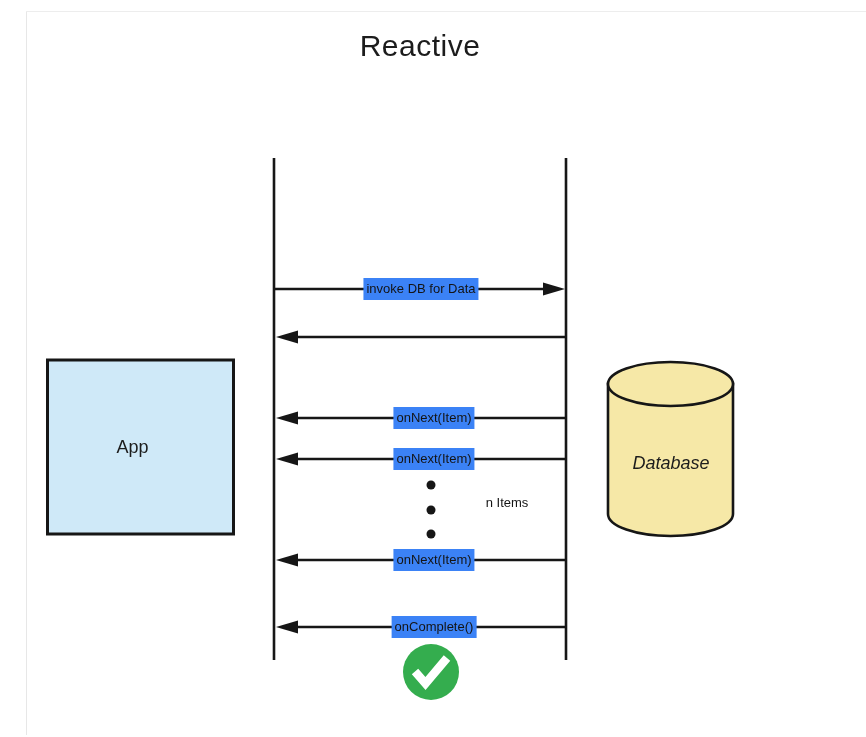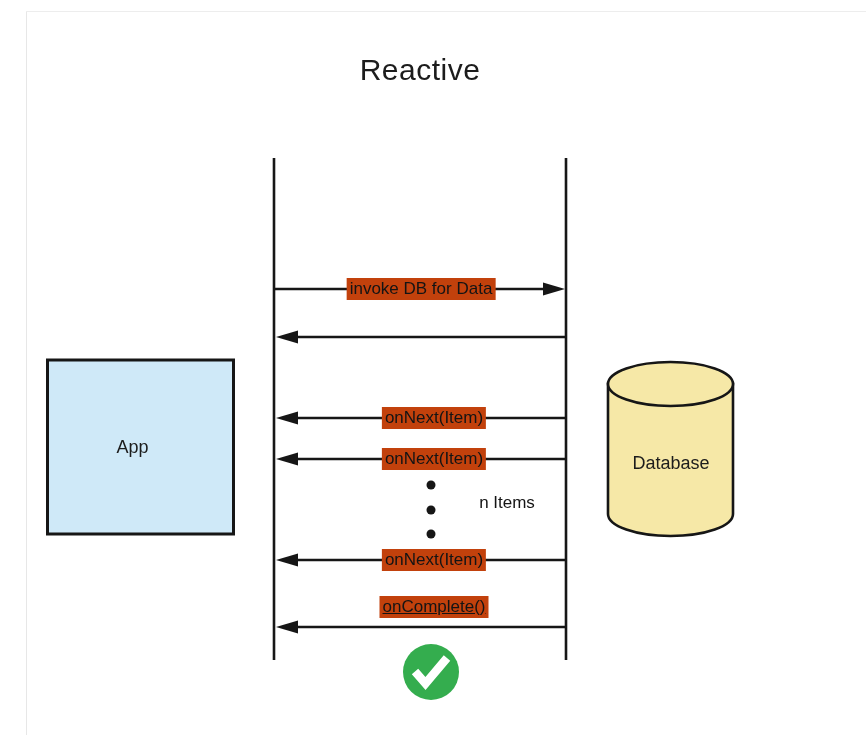--- a/index.html
+++ b/index.html
@@ -3,31 +3,31 @@
 <meta charset="utf-8">
 <style>
   html,body{margin:0;padding:0;background:#ffffff;}
   .stage{
     position:relative;width:866px;height:737px;background:#ffffff;
     font-family:"Liberation Sans","DejaVu Sans",sans-serif;color:#1a1a1a;overflow:hidden;
   }
   .panel-edge-left{position:absolute;left:26px;top:11px;height:724px;width:1px;background:#e7e7e7;}
   .panel-edge-top{position:absolute;left:26px;top:11px;width:840px;height:1px;background:#ededed;}
   .diagram-title{
-    position:absolute;left:170px;top:48px;width:500px;text-align:center;
+    position:absolute;left:170px;top:24px;width:500px;text-align:center;
     font-size:30px;line-height:43px;color:#1c1c1c;letter-spacing:0.5px;
   }
   .svg-layer{position:absolute;left:0;top:0;}
   .msg-label{
     position:absolute;transform:translateX(-50%);white-space:nowrap;
-    font-size:17px;line-height:22px;background:#c2410c;padding:0 3px;color:#141414;
+    font-size:13px;line-height:22px;background:#3b82f6;padding:0 3px;color:#141414;
   }
   .free-label{
     position:absolute;transform:translateX(-50%);white-space:nowrap;
-    font-size:17px;line-height:22px;color:#141414;
+    font-size:13px;line-height:22px;color:#141414;
   }
   .actor-label{
     position:absolute;text-align:center;font-size:18px;color:#1c1c1c;line-height:22px;
   }
 </style>
 </head>
 <body>
 
 <div class="stage">
 
@@ -71,20 +71,20 @@
     <ellipse cx="670.5" cy="384" rx="62.5" ry="22" stroke="#161616" stroke-width="2.6" fill="#f6e8a7"></ellipse>
 
     <circle cx="431" cy="672" r="28" fill="#34ad4e"></circle>
     <path d="M415,671.5 L425.5,683.5 L447,658" stroke="#ffffff" stroke-width="8.5" fill="none" stroke-linecap="butt" stroke-linejoin="miter"></path>
   </svg>
 
   <div class="msg-label" style="left:421px;top:278px;">invoke DB for Data</div>
   <div class="msg-label" style="left:434px;top:407px;">onNext(Item)</div>
   <div class="msg-label" style="left:434px;top:448px;">onNext(Item)</div>
   <div class="msg-label" style="left:434px;top:549px;">onNext(Item)</div>
-  <div class="msg-label" style="left:434px;top:596px;text-decoration:underline;">onComplete()</div>
+  <div class="msg-label" style="left:434px;top:616px;">onComplete()</div>
 
   <div class="free-label" style="left:507px;top:492px;">n Items</div>
 
   <div class="actor-label" style="left:47px;top:436px;width:171px;">App</div>
-  <div class="actor-label" style="left:608px;top:452px;width:126px;">Database</div>
+  <div class="actor-label" style="left:608px;top:452px;width:126px;font-style:italic;">Database</div>
 
 </div>
 
 </body></html>

